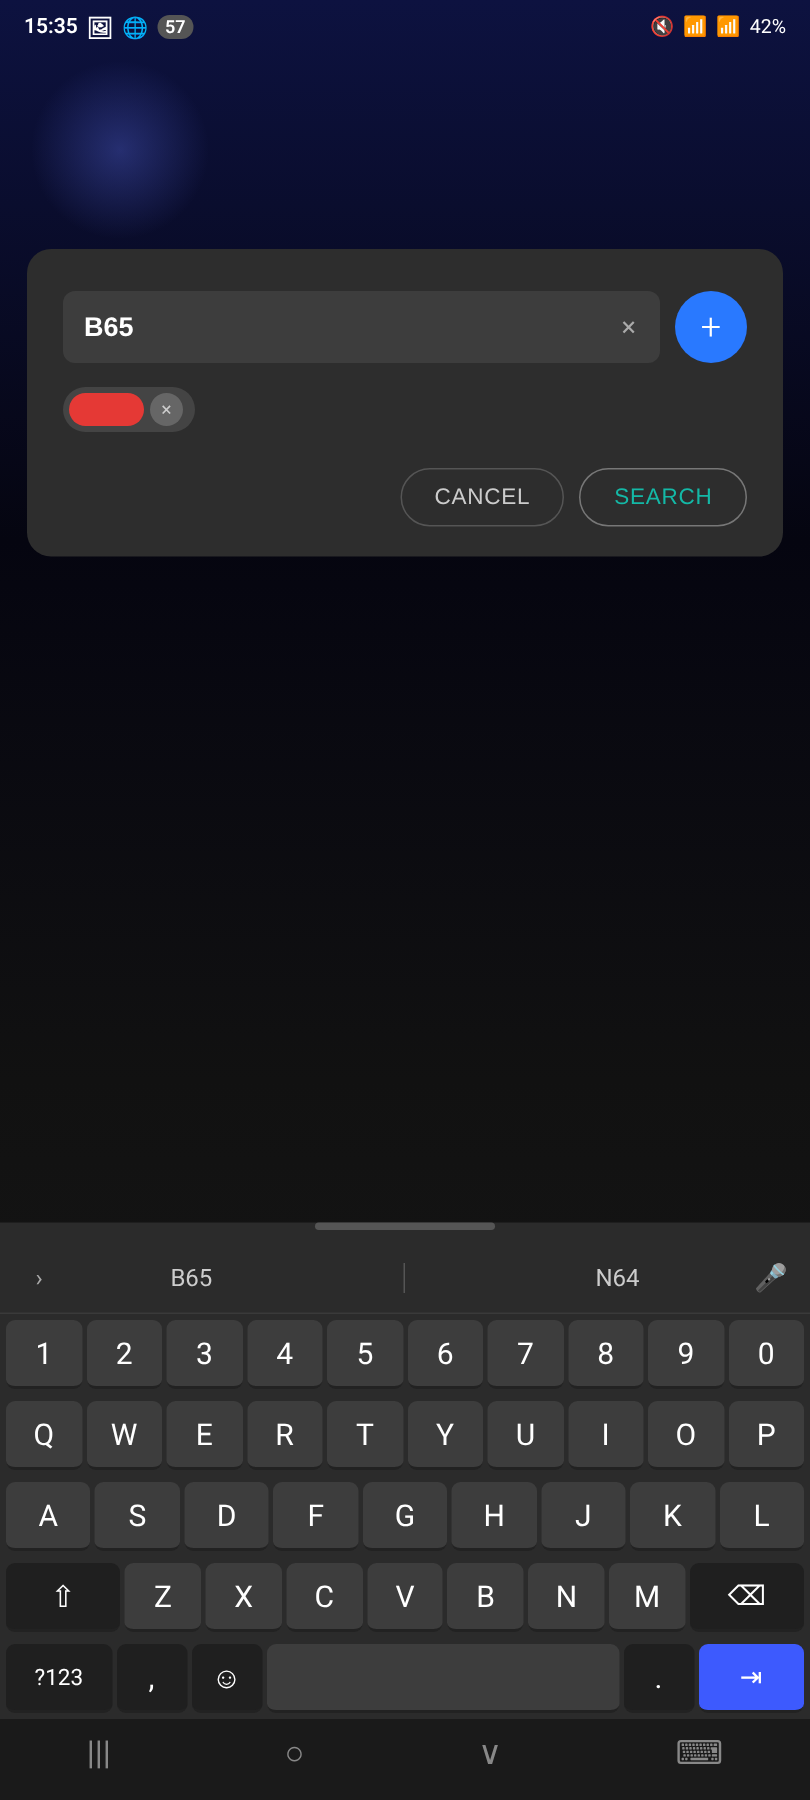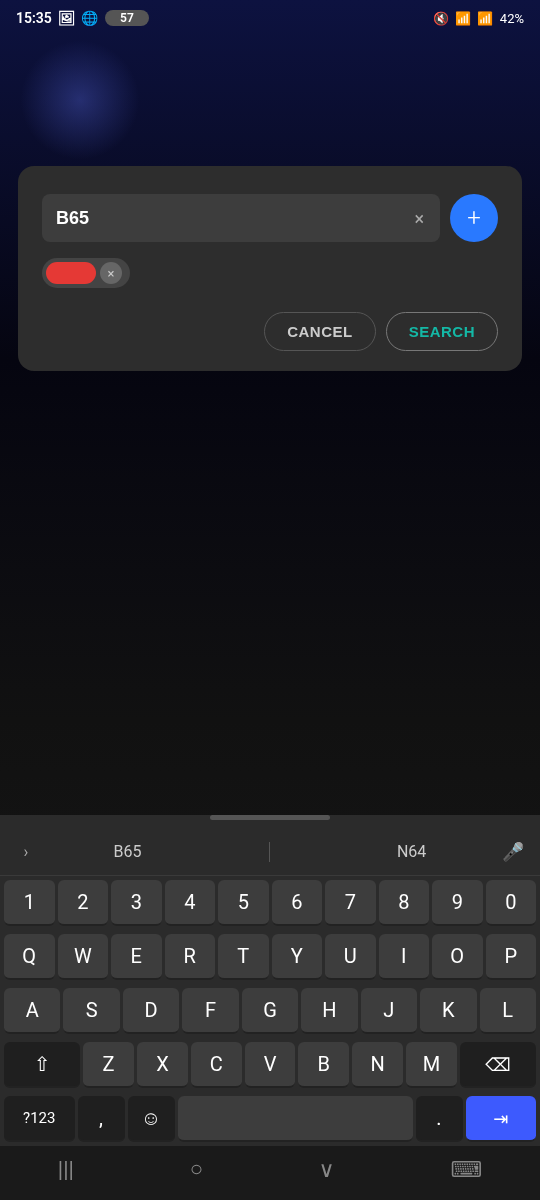--- a/index.html
+++ b/index.html
@@ -181,21 +181,21 @@
     .dialog-actions {
       display: flex;
       justify-content: flex-end;
       gap: 10px;
     }
 
     .btn {
       padding: 10px 22px;
       border-radius: 24px;
       font-size: 15px;
-      font-weight: 700;
+      font-weight: 400;
       cursor: pointer;
       border: 1.5px solid #555;
       letter-spacing: 0.5px;
     }
 
     .btn-cancel {
       background: transparent;
       color: #cccccc;
     }
 
@@ -336,21 +336,21 @@
 <body>
 
 <div class="background"></div>
 <div class="glow"></div>
 
 <div class="status-bar">
   <div class="status-left">
     <span>15:35</span>
     <span>🖼</span>
     <span>🌐</span>
-    <span style="background:#555;border-radius:10px;padding:1px 15px;font-size:12px;">57</span>
+    <span style="background:#555;border-radius:10px;padding:1px 5px;font-size:12px;">57</span>
   </div>
   <div class="status-right">
     <span>🔇</span>
     <span>📶</span>
     <span>📶</span>
     <span>42%</span>
   </div>
 </div>
 
 <div class="dialog-container">

